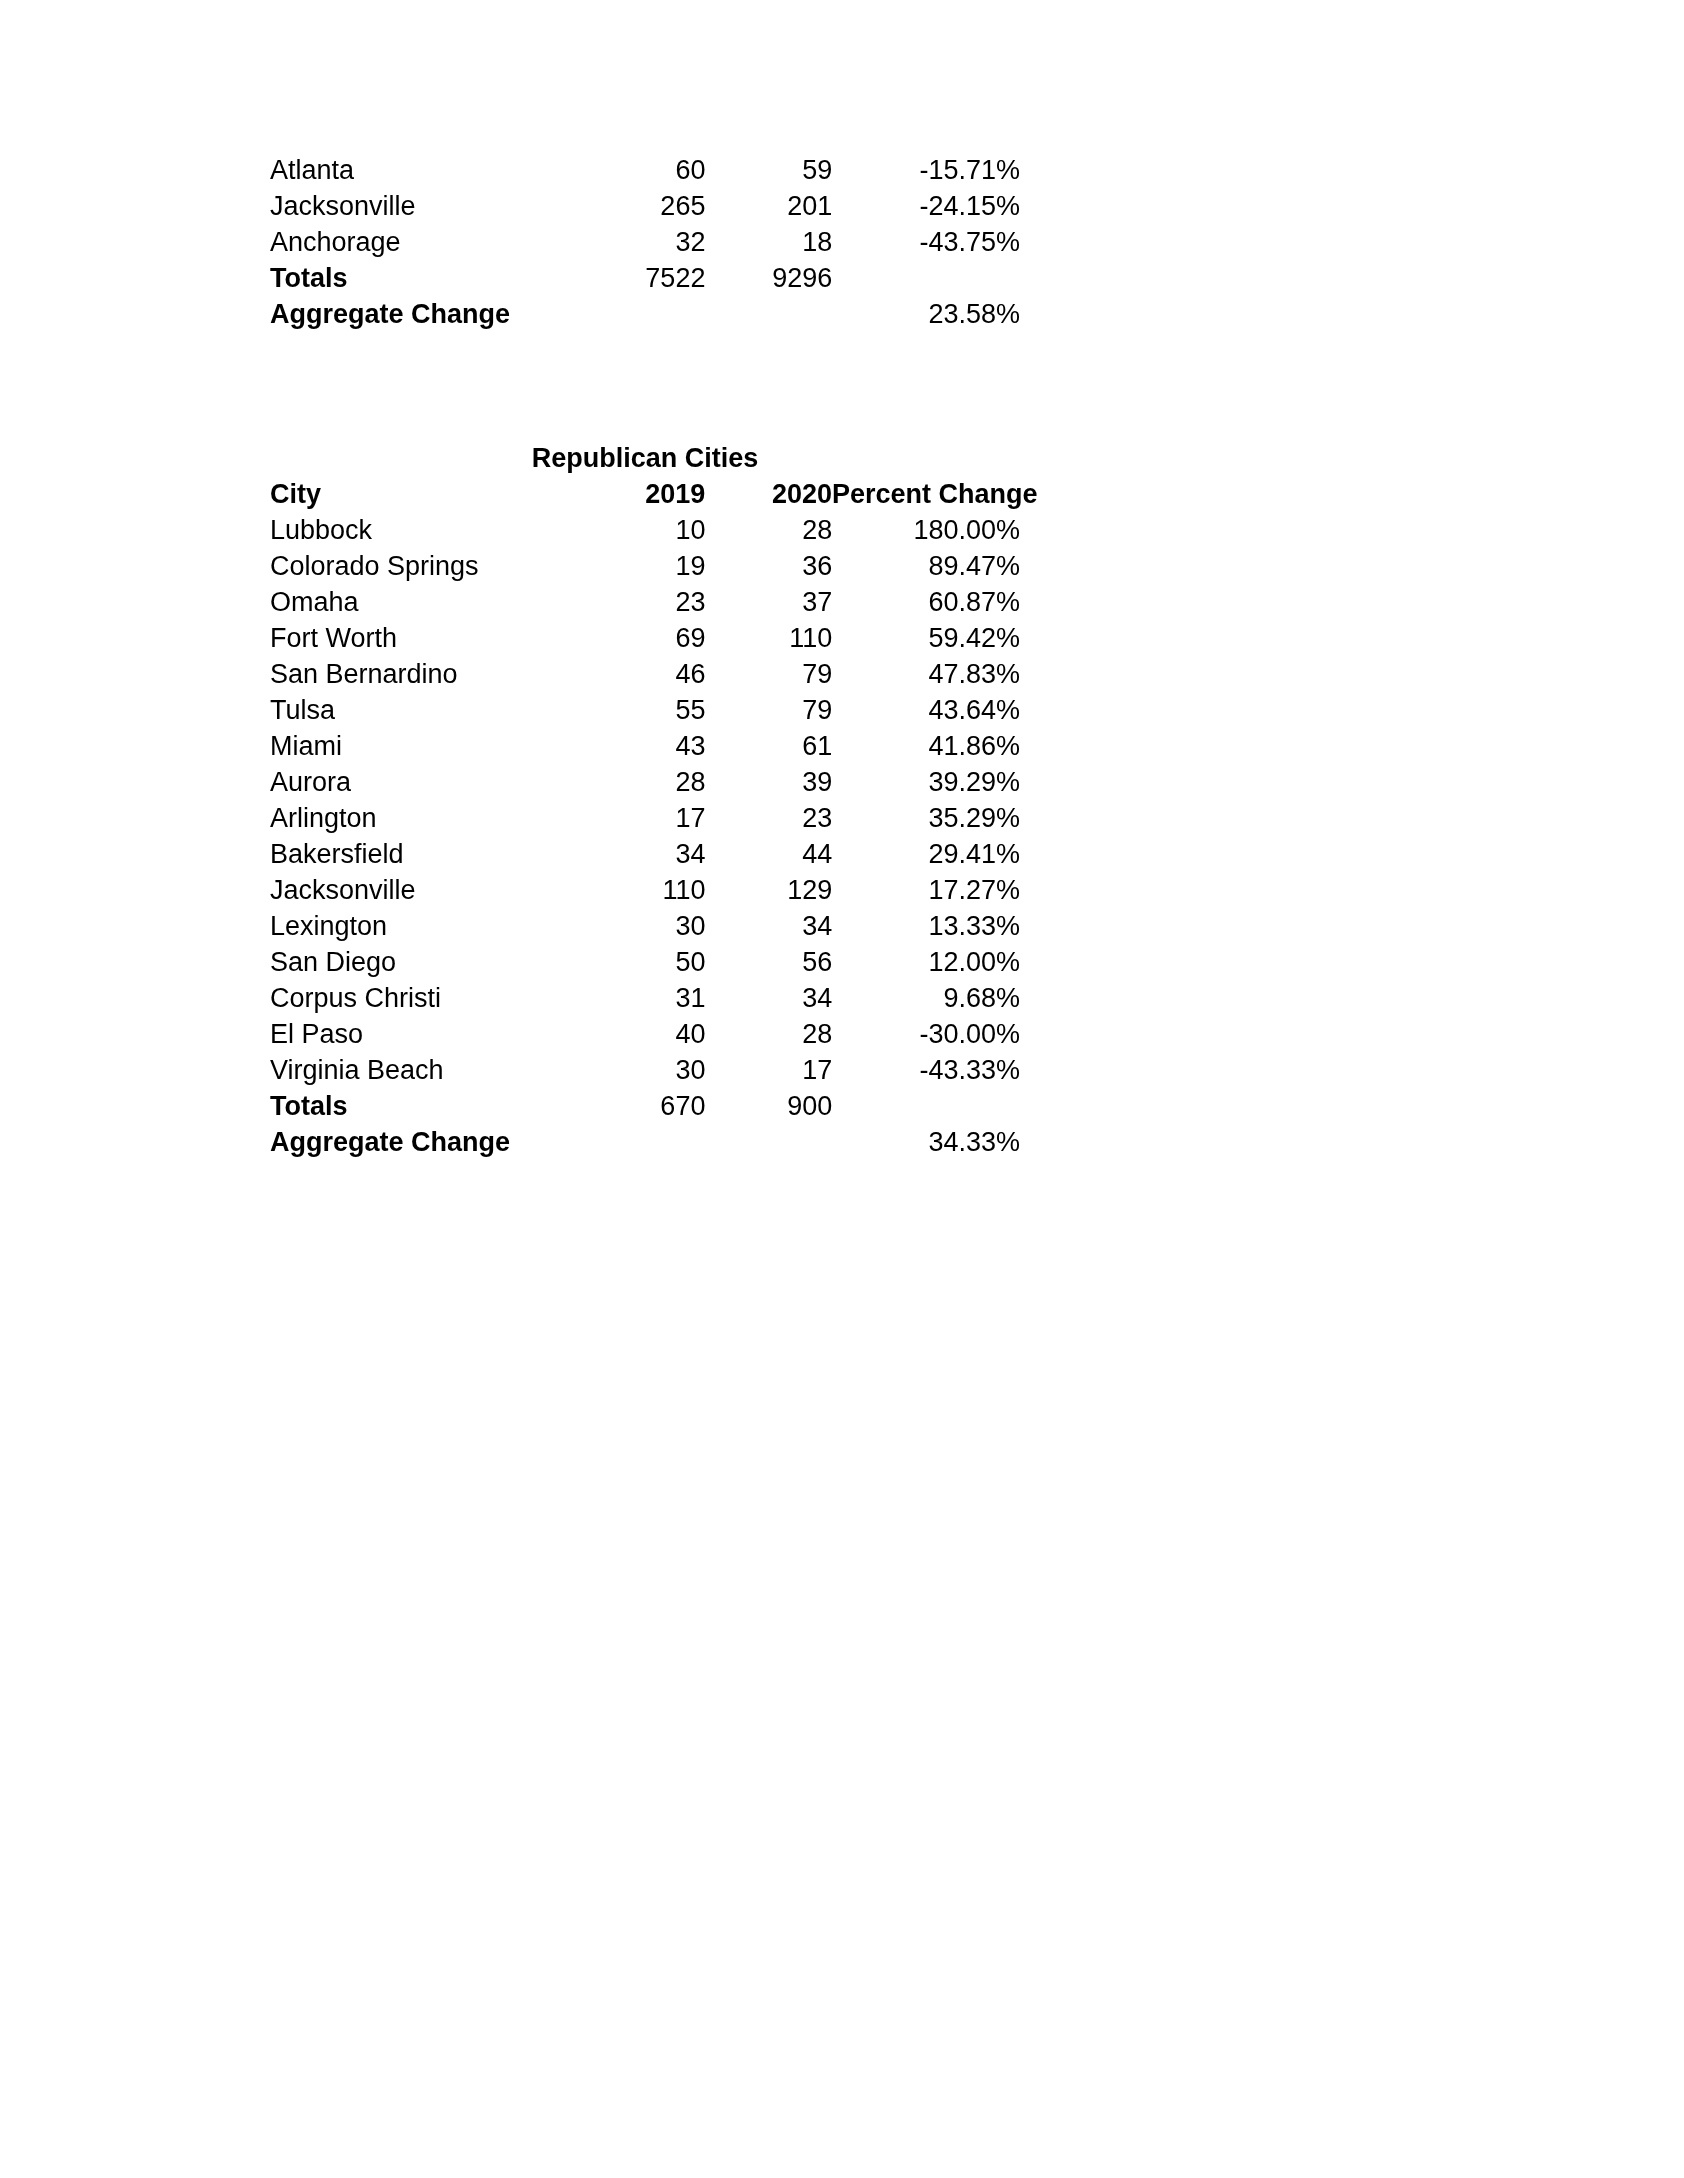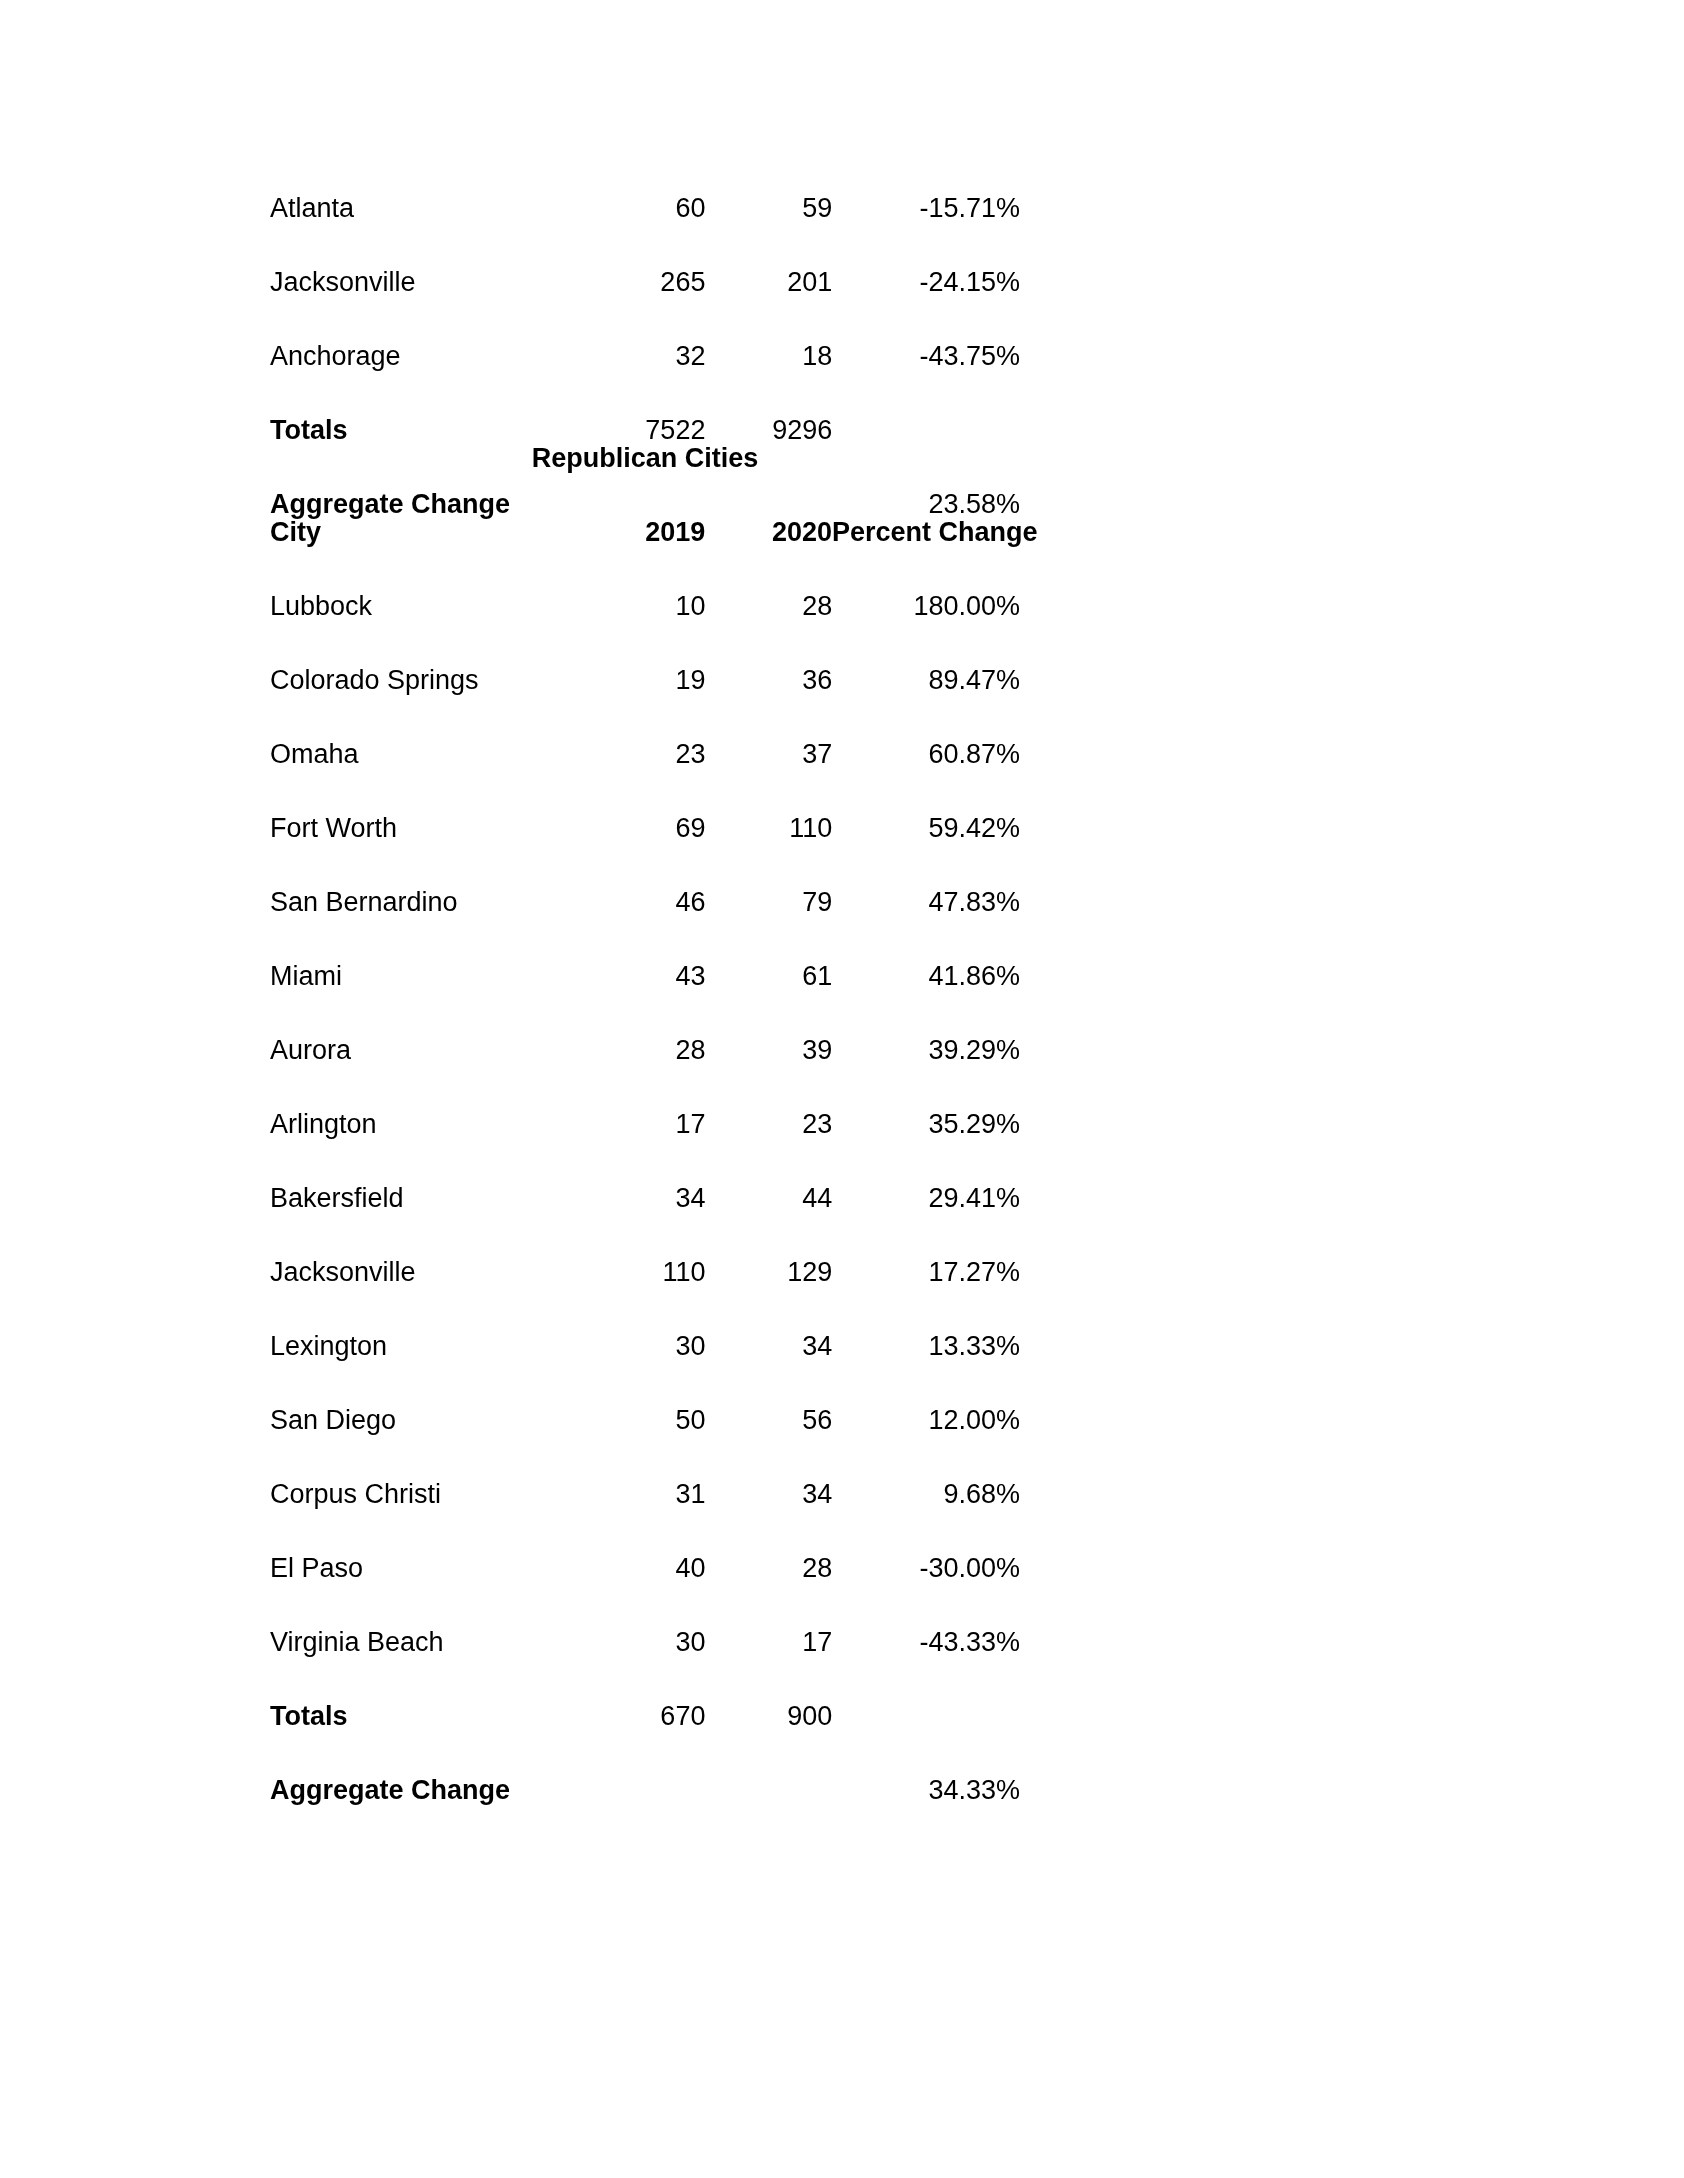--- a/index.html
+++ b/index.html
@@ -20,21 +20,20 @@
   .table-block {
     position: absolute;
     left: 270px;
     width: 750px;
   }
   .row {
     display: flex;
     height: 36px;
     line-height: 36px;
     white-space: nowrap;
-    margin-top: 38px;
   }
   .c { display: block; overflow: visible; }
   .c.city { width: 297px; text-align: left; }
   .c.y19  { width: 139px; text-align: right; }
   .c.y20  { width: 127px; text-align: right; }
   .c.pct  { width: 188px; text-align: right; }
   .bold { font-weight: bold; }
   .title-row {
     height: 36px;
     line-height: 36px;
@@ -124,20 +123,26 @@
           <span class="c pct">59.42%</span>
         </div>
 
         <div class="row">
           <span class="c city">San Bernardino</span>
           <span class="c y19">46</span>
           <span class="c y20">79</span>
           <span class="c pct">47.83%</span>
         </div>
 
+        <div class="row">
+          <span class="c city">Tulsa</span>
+          <span class="c y19">55</span>
+          <span class="c y20">79</span>
+          <span class="c pct">43.64%</span>
+        </div>
 
         <div class="row">
           <span class="c city">Miami</span>
           <span class="c y19">43</span>
           <span class="c y20">61</span>
           <span class="c pct">41.86%</span>
         </div>
 
         <div class="row">
           <span class="c city">Aurora</span>

